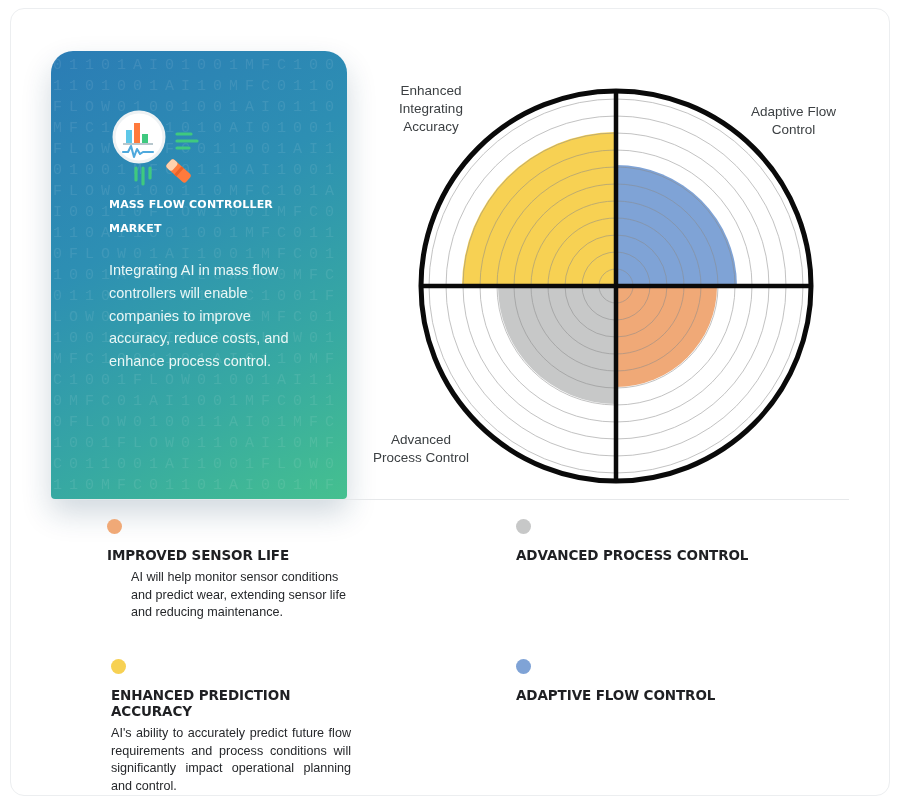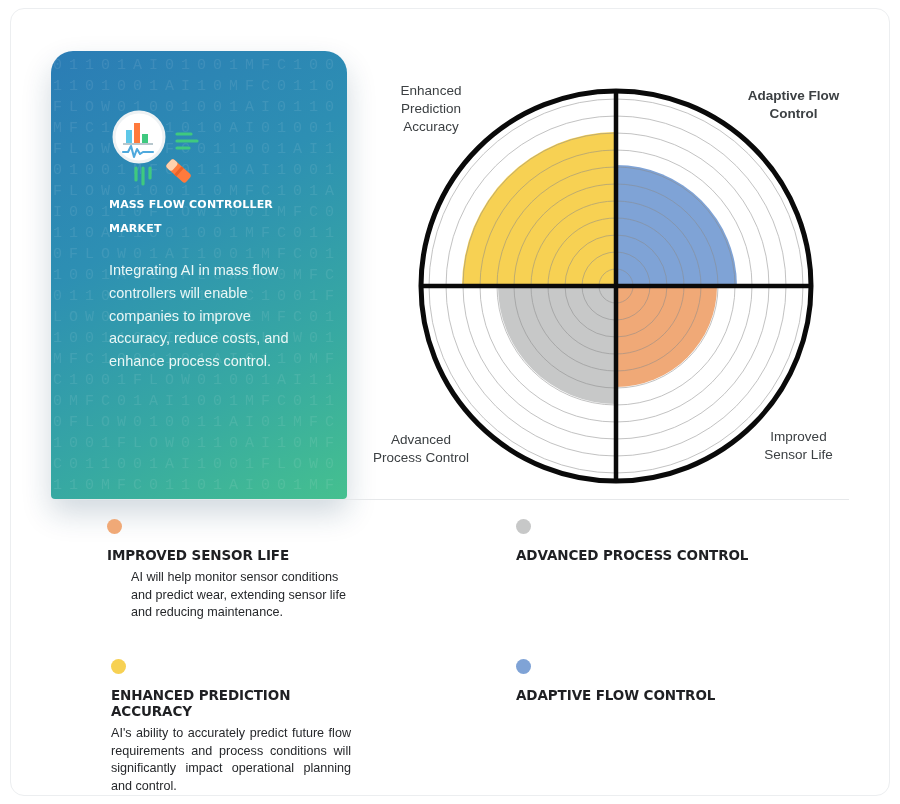--- a/index.html
+++ b/index.html
@@ -97,21 +97,21 @@
   #chart-svg { display:block; }
   .axis-label {
     position: absolute;
     font-size: 13.5px;
     line-height: 18px;
     color: #3c4043;
     text-align: center;
     white-space: pre-line;
   }
   #lbl-epa { left: 20px;  top: 33px;  width: 110px; }
-  #lbl-afc { left: 375px; top: 38px;  width: 125px; font-weight: bold; }
+  #lbl-afc { left: 375px; top: 54px;  width: 125px; }
   #lbl-apc { left: 0px;   top: 382px; width: 130px; }
   #lbl-isl { left: 385px; top: 379px; width: 115px; }
 
   
   #divider {
     position: absolute;
     left: 48px;
     top: 490px;
     width: 790px;
     height: 1px;
@@ -236,28 +236,26 @@
         <circle cx="260" cy="237" r="187"></circle>
       </g>
 
       <circle cx="260" cy="237" r="195" fill="none" stroke="#0a0a0a" stroke-width="5"></circle>
 
       <line x1="260" y1="40" x2="260" y2="434" stroke="#0a0a0a" stroke-width="4.5"></line>
       <line x1="63" y1="237" x2="457" y2="237" stroke="#0a0a0a" stroke-width="4.5"></line>
     </svg>
 
     <div class="axis-label" id="lbl-epa">Enhanced
-Prediction
+Integrating
 Accuracy</div>
     <div class="axis-label" id="lbl-afc">Adaptive Flow
 Control</div>
     <div class="axis-label" id="lbl-apc">Advanced
 Process Control</div>
-    <div class="axis-label" id="lbl-isl">Improved
-Sensor Life</div>
   </div>
 
   <div id="divider"></div>
 
   <div class="legend-item" id="li-isl">
     <span class="dot" style="background:#f0a977;"></span>
     <div class="legend-title">IMPROVED SENSOR LIFE</div>
     <div class="legend-desc">AI will help monitor sensor conditions and predict wear, extending sensor life and reducing maintenance.</div>
   </div>
 

